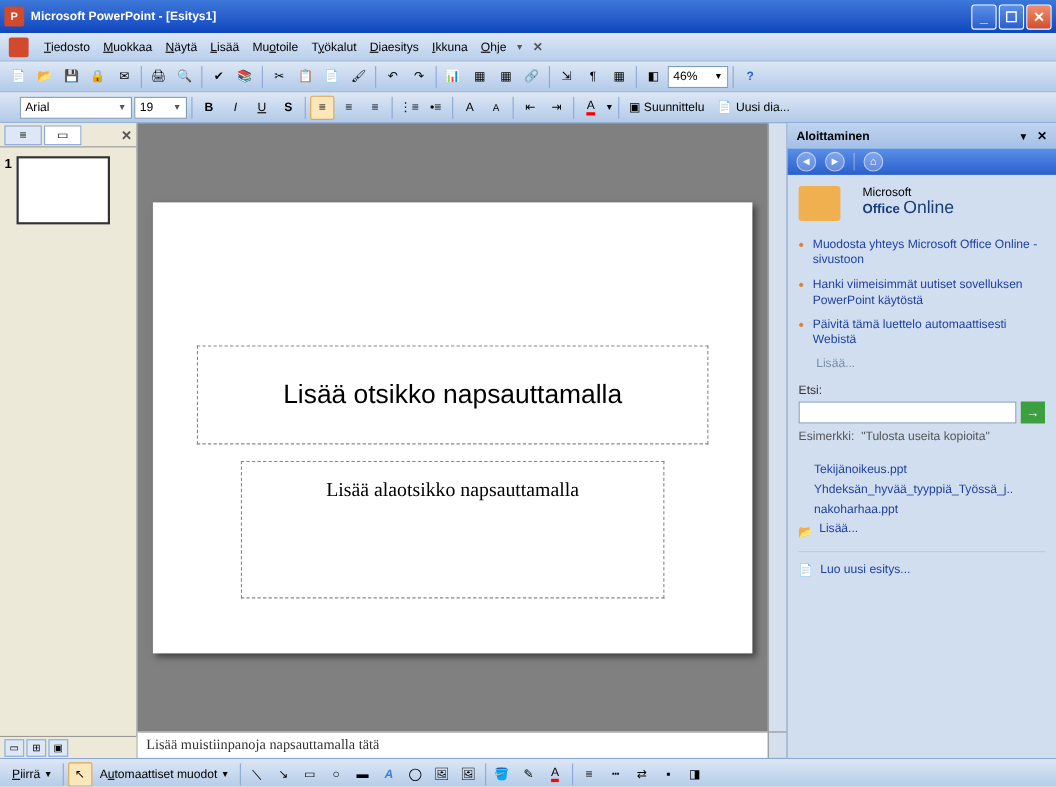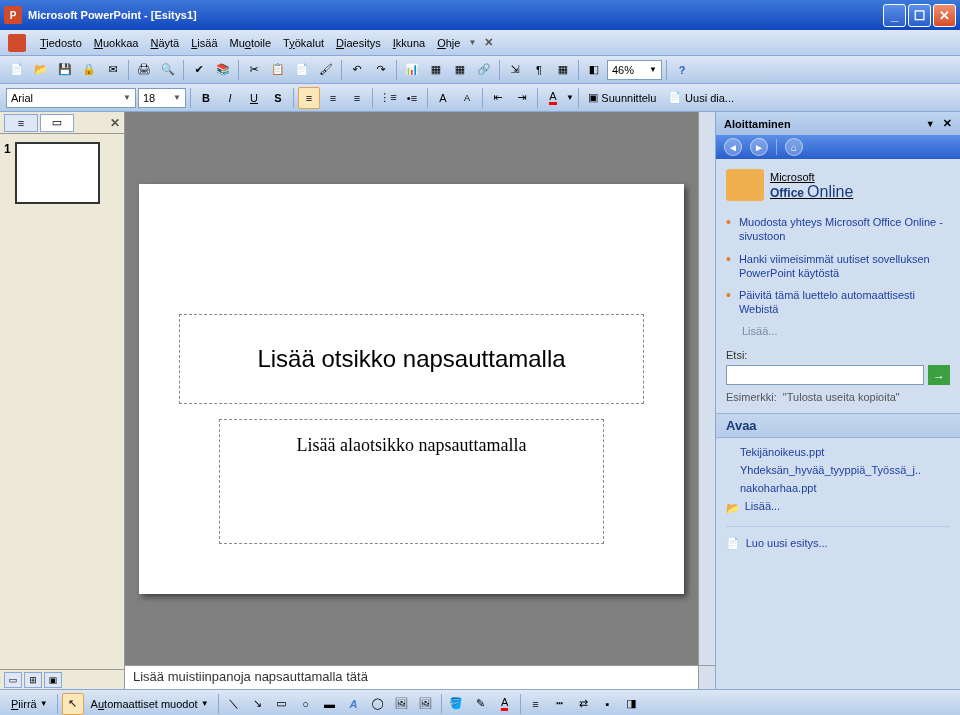--- a/index.html
+++ b/index.html
@@ -23,21 +23,21 @@
 .menubar .mb-x { margin-left: 8px; color: #555; font-weight: bold; cursor: pointer; }
 
 
 .toolbar { height: 28px; background: linear-gradient(#DDE7F5, #B2CAE8); display: flex; align-items: center; padding: 2px 6px; gap: 2px; border-bottom: 1px solid #8AA8D6; }
 .tbtn { width: 22px; height: 22px; display: flex; align-items: center; justify-content: center; cursor: pointer; border-radius: 2px; }
 .tsep { width: 1px; height: 20px; background: #8AA8D6; margin: 0 2px; }
 
 
 .formatbar { height: 28px; background: linear-gradient(#DDE7F5, #B2CAE8); display: flex; align-items: center; padding: 2px 6px; gap: 2px; border-bottom: 1px solid #8AA8D6; }
 .combo { height: 20px; background: white; border: 1px solid #7F9DB9; display: flex; align-items: center; padding: 0 4px; font-size: 11px; }
-.combo.font { width: 130px; }
+.combo.font { width: 102px; margin-left: 12px; }
 .combo.size { width: 48px; }
 .combo .arrow { margin-left: auto; color: #555; font-size: 8px; }
 .btn-text { padding: 2px 5px; display: flex; align-items: center; gap: 3px; cursor: pointer; }
 
 
 .main-area { height: 577px; display: flex; background: #ECE9D8; }
 
 
 .thumb-pane { width: 125px; background: #ECE9D8; border-right: 1px solid #999; display: flex; flex-direction: column; }
 .thumb-tabs { height: 22px; display: flex; align-items: center; gap: 2px; padding: 2px 4px; border-bottom: 1px solid #999; }
@@ -49,34 +49,34 @@
 .thumb-num { font-weight: bold; font-size: 12px; }
 .thumb-slide { width: 85px; height: 62px; background: white; border: 2px solid #333; }
 
 
 .slide-area { flex: 1; background: #808080; display: flex; flex-direction: column; }
 .slide-canvas-wrap { flex: 1; display: flex; align-items: center; justify-content: center; position: relative; }
 .slide-canvas { width: 545px; height: 410px; background: white; box-shadow: 3px 3px 6px rgba(0,0,0,0.5); position: relative; }
 .placeholder-title { position: absolute; left: 40px; top: 130px; width: 465px; height: 90px; border: 1px dashed #888; display: flex; align-items: center; justify-content: center; font-size: 24px; font-family: Arial; cursor: text; }
 .placeholder-subtitle { position: absolute; left: 80px; top: 235px; width: 385px; height: 125px; border: 1px dashed #888; display: flex; align-items: flex-start; justify-content: center; padding-top: 15px; font-size: 18px; font-family: Liberation Serif, serif; cursor: text; }
 .slide-scroll-v { width: 17px; background: #D6DFEC; border-left: 1px solid #999; }
-.notes-pane { height: 24px; background: white; border-top: 1px solid #999; padding: 3px 8px; font-size: 13px; font-family: Liberation Sans, sans-serif; color: #333; cursor: text; }
+.notes-pane { height: 24px; background: white; border-top: 1px solid #999; padding: 3px 8px; font-size: 13px; font-family: Liberation Serif, serif; color: #333; cursor: text; }
 .notes-row { display: flex; }
 .notes-row .notes-pane { flex: 1; }
 
 
 .task-pane { width: 245px; background: #D0DEF0; border-left: 1px solid #8AA8D6; display: flex; flex-direction: column; }
 .task-header { height: 23px; background: linear-gradient(#BFD4EF, #A5C0E6); display: flex; align-items: center; padding: 0 8px; font-weight: bold; }
 .task-header .task-arrow { margin-left: auto; font-size: 9px; cursor: pointer; }
 .task-header .task-x { margin-left: 8px; font-weight: bold; cursor: pointer; }
 .task-nav { height: 24px; background: linear-gradient(#5A8FE8, #2A5FCC); display: flex; align-items: center; padding: 0 8px; gap: 8px; }
 .task-nav-btn { width: 18px; height: 18px; border-radius: 50%; background: rgba(255,255,255,0.25); border: 1px solid rgba(255,255,255,0.5); display: flex; align-items: center; justify-content: center; color: white; cursor: pointer; font-size: 10px; }
 .task-nav-sep { width: 1px; height: 16px; background: rgba(255,255,255,0.4); }
 .task-body { flex: 1; padding: 10px 10px; overflow: hidden; }
-.office-logo { display: flex; align-items: flex-end; gap: 6px; margin-bottom: 14px; text-decoration: underline; }
+.office-logo { display: flex; align-items: flex-start; gap: 20px; margin-bottom: 14px; }
 .office-logo .logo-box { width: 38px; height: 32px; background: #F0B050; border-radius: 3px; position: relative; }
 .office-logo .logo-txt { font-size: 11px; }
 .office-logo .logo-txt b { font-size: 12px; color: #1A3C7A; }
 .task-link-list { list-style: none; }
 .task-link-list li { display: flex; gap: 8px; margin-bottom: 8px; color: #2040A0; cursor: pointer; font-size: 11px; line-height: 1.3; }
 .task-link-list li::before { content: "•"; color: #E08030; font-size: 14px; line-height: 1; }
 .task-more { color: #7A8CA8; margin-left: 16px; margin-bottom: 12px; cursor: pointer; }
 .task-search-label { color: #333; margin-bottom: 4px; }
 .task-search-row { display: flex; gap: 4px; margin-bottom: 6px; }
 .task-search-input { flex: 1; height: 20px; border: 1px solid #7F9DB9; background: white; padding: 0 4px; }
@@ -214,21 +214,21 @@
       <span class="ico" style="color:#2A5FCC;font-weight:bold">?</span>
     </div>
 </div>
 
 <div class="formatbar">
   <div class="combo font">
       <span>Arial</span>
       <span class="arrow">▼</span>
     </div>
   <div class="combo size">
-      <span>18</span>
+      <span>19</span>
       <span class="arrow">▼</span>
     </div>
   <div class="tsep"></div>
   <div class="tbtn">
       <b>B</b>
     </div>
   <div class="tbtn">
       <i>I</i>
     </div>
   <div class="tbtn">
@@ -350,21 +350,20 @@
         <li>Hanki viimeisimmät uutiset sovelluksen PowerPoint käytöstä</li>
         <li>Päivitä tämä luettelo automaattisesti Webistä</li>
       </ul>
       <div class="task-more">Lisää...</div>
       <div class="task-search-label">Etsi:</div>
       <div class="task-search-row">
         <input class="task-search-input" style="">
         <div class="task-search-go">→</div>
       </div>
       <div class="task-example"><span>Esimerkki:</span>&nbsp;&nbsp;<span>"Tulosta useita kopioita"</span></div>
-      <div class="task-section-header">Avaa</div>
       <div class="task-recent">
         <a>Tekijänoikeus.ppt</a>
         <a>Yhdeksän_hyvää_tyyppiä_Työssä_j..</a>
         <a>nakoharhaa.ppt</a>
         <div class="with-ico">
             <span>📂</span>
             <a>Lisää...</a>
           </div>
       </div>
       <div class="task-new-row">

